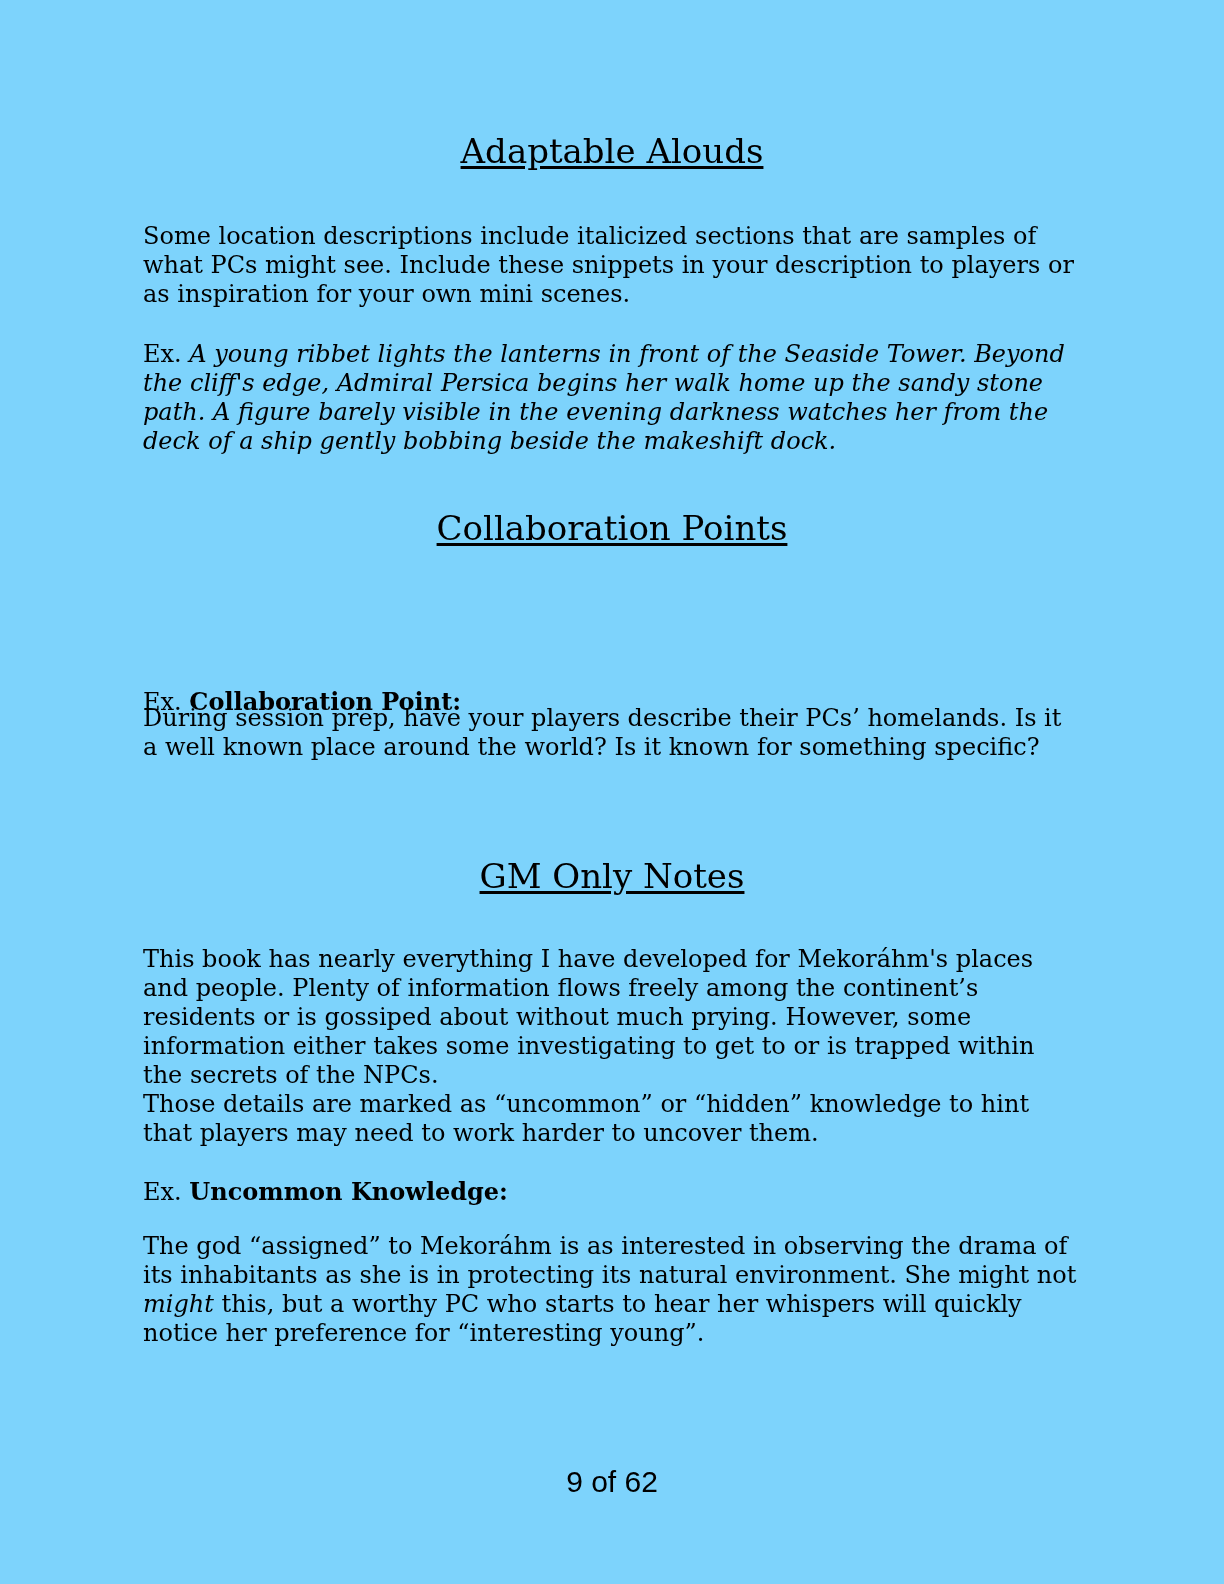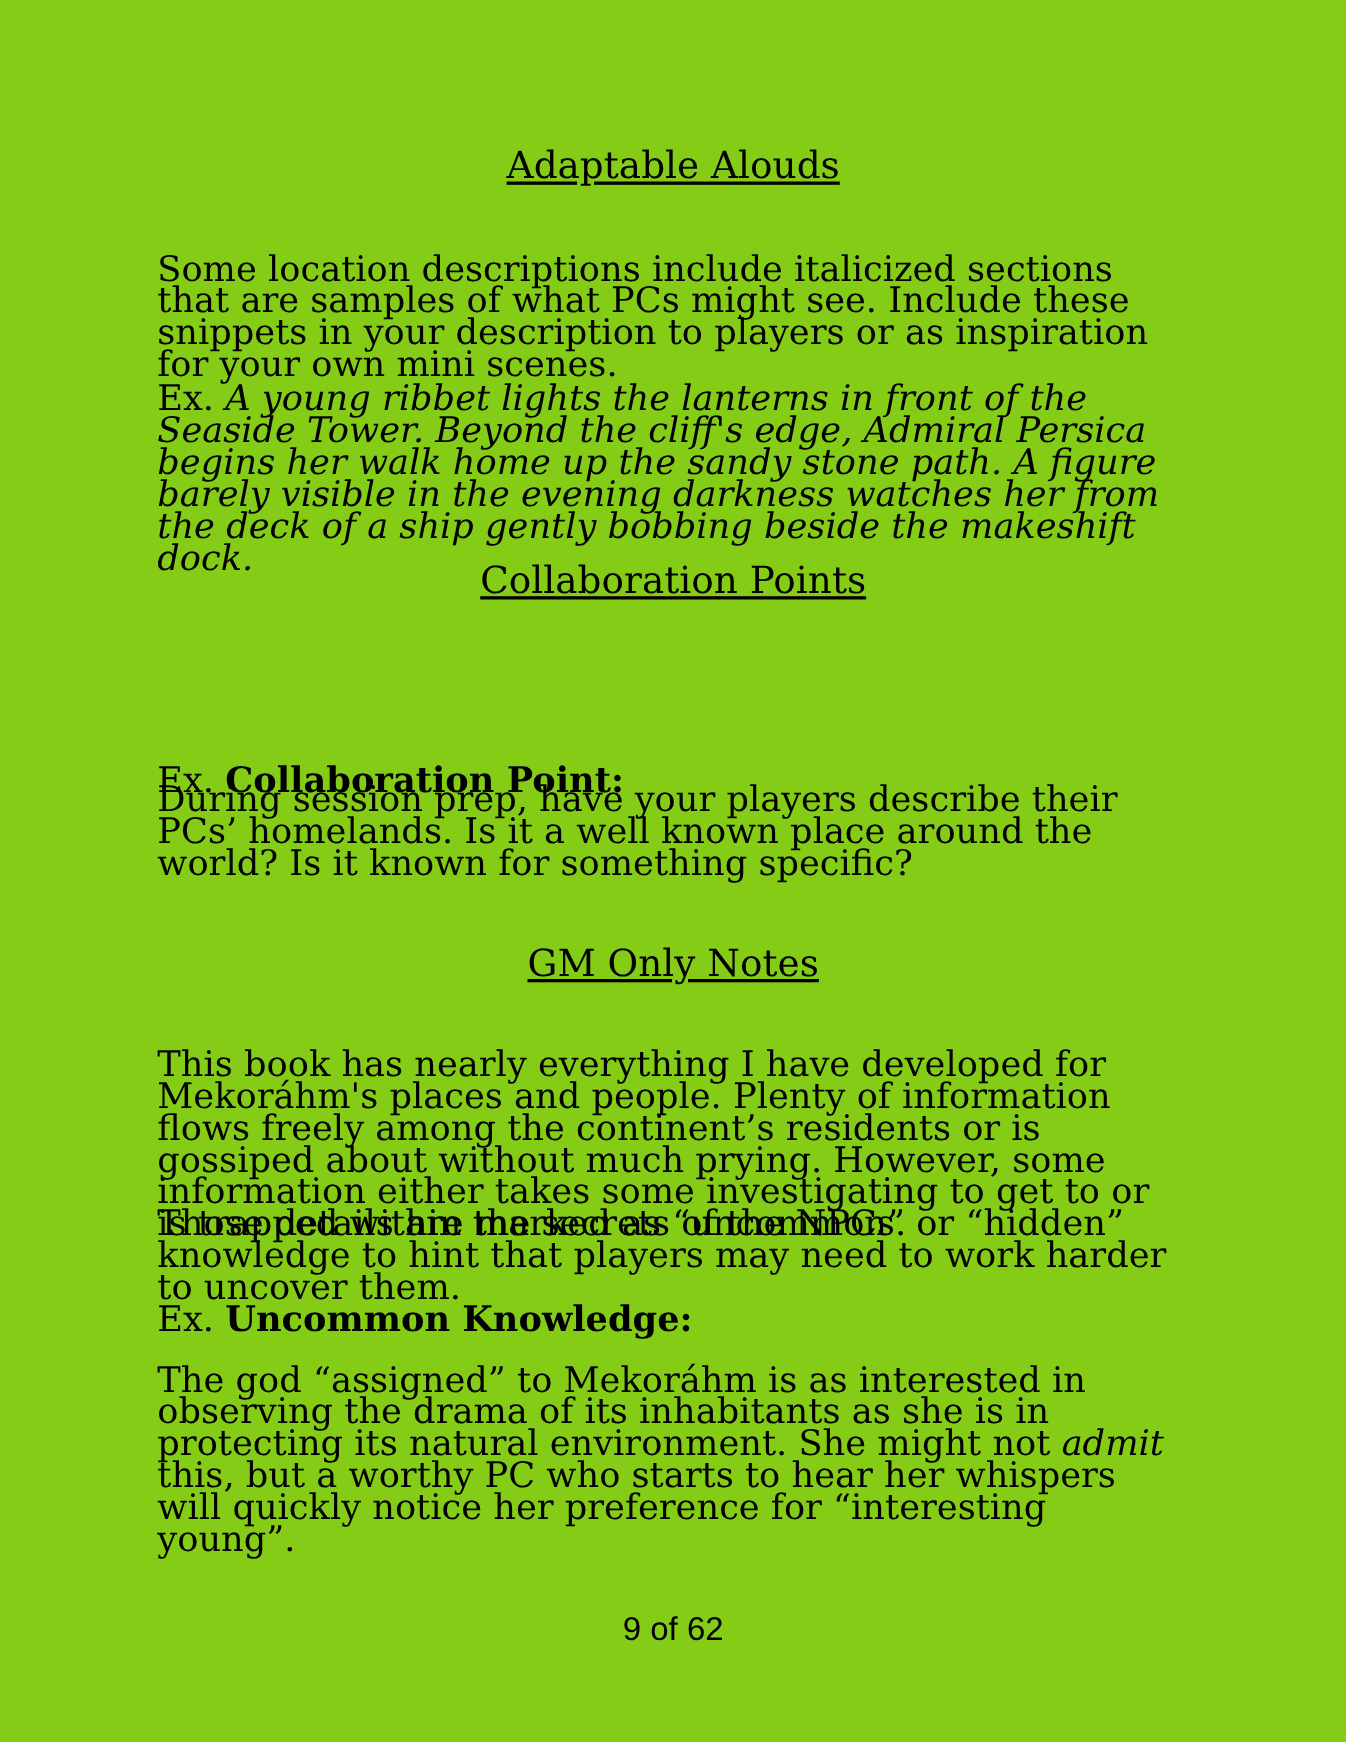--- a/index.html
+++ b/index.html
@@ -4,30 +4,30 @@
 <style>
   html, body {
     margin: 0;
     padding: 0;
     background: #ffffff;
   }
   .page {
     position: relative;
     width: 1224px;
     height: 1584px;
-    background: #84cc16;
+    background: #7dd3fc;
     color: #000000;
     font-family: "DejaVu Serif", "Liberation Serif", serif;
     overflow: hidden;
   }
   .block {
     position: absolute;
     left: 143px;
     width: 938px;
-    font-size: 32px;
+    font-size: 24px;
     line-height: 29px;
     text-align: left;
     white-space: pre-wrap;
   }
   .heading {
     text-align: center;
     font-size: 34px;
     line-height: 41px;
     font-weight: normal;
     text-decoration: underline;
@@ -79,17 +79,17 @@
   <p class="block" id="p-collab-exbody">During session prep, have your players describe their PCs’ homelands. Is it a well known place around the world? Is it known for something specific?</p>
 
   <h1 class="block heading" id="h-gm">GM Only Notes</h1>
 
   <p class="block" id="p-gm-1">This book has nearly everything I have developed for Mekoráhm's places and people. Plenty of information flows freely among the continent’s residents or is gossiped about without much prying. However, some information either takes some investigating to get to or is trapped within the secrets of the NPCs.</p>
 
   <p class="block" id="p-gm-2">Those details are marked as “uncommon” or “hidden” knowledge to hint that players may need to work harder to uncover them.</p>
 
   <p class="block" id="p-gm-exlabel"><span>Ex. </span><span class="bold">Uncommon Knowledge:</span></p>
 
-  <p class="block" id="p-gm-exbody"><span>The god “assigned” to Mekoráhm is as interested in observing the drama of its inhabitants as she is in protecting its natural environment. She might not </span><span class="it">admit</span><span> this, but a worthy PC who starts to hear her whispers will quickly notice her preference for “interesting young”.</span></p>
+  <p class="block" id="p-gm-exbody"><span>The god “assigned” to Mekoráhm is as interested in observing the drama of its inhabitants as she is in protecting its natural environment. She might not </span><span class="it">might</span><span> this, but a worthy PC who starts to hear her whispers will quickly notice her preference for “interesting young”.</span></p>
 
   <div class="footer" id="page-footer">9 of 62</div>
 
 </div>
 
 </body></html>

